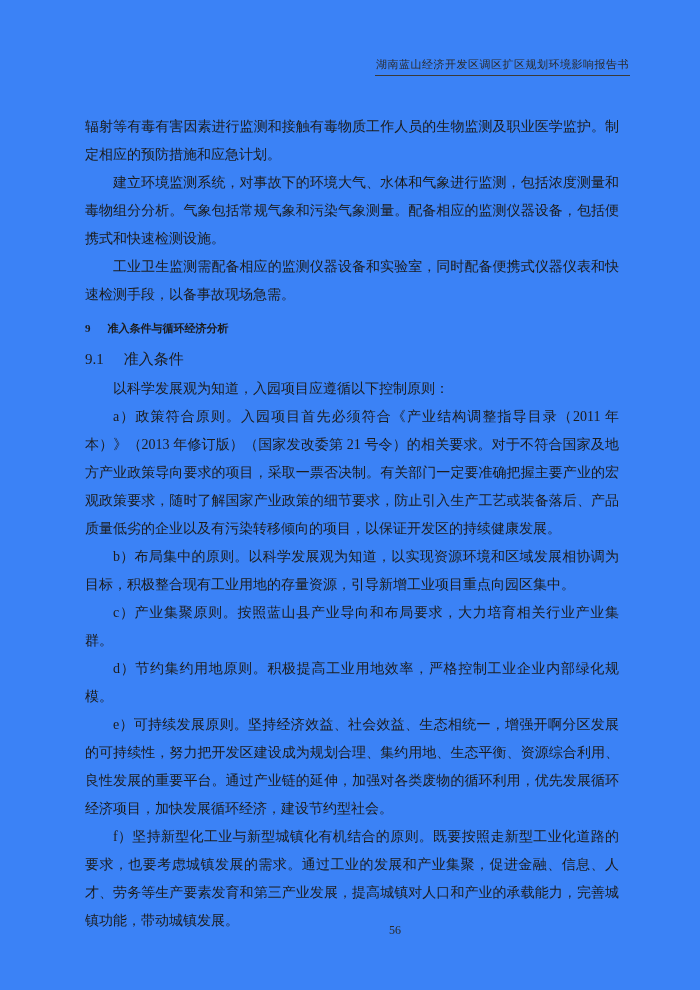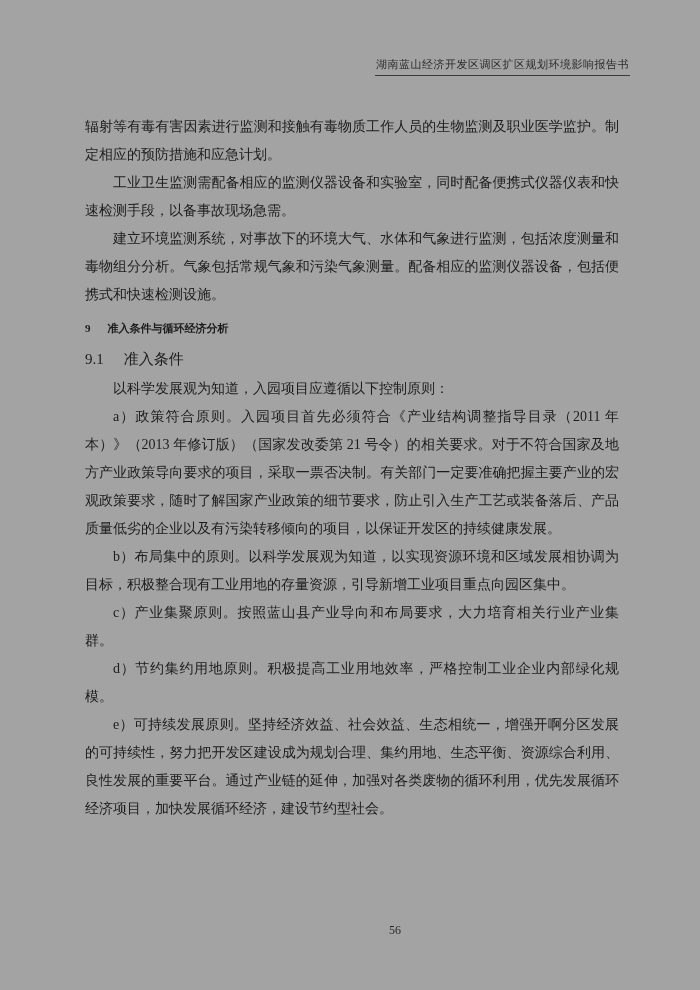--- a/index.html
+++ b/index.html
@@ -5,21 +5,21 @@
   html, body {
     margin: 0;
     padding: 0;
     background: #e8e8e8;
   }
   .page {
     position: relative;
     width: 700px;
     height: 990px;
     margin: 0 auto;
-    background: #a3a3a3;
+    background: #3b82f6;
     font-family: "Liberation Serif", "DejaVu Serif", serif;
     color: #1c1c1c;
     overflow: hidden;
     box-sizing: border-box;
   }
   .page-header {
     position: absolute;
     top: 57px;
     left: 0;
     right: 70px;
@@ -90,23 +90,23 @@
 <div class="page">
 
   <div class="page-header">
     <span class="header-text">湖南蓝山经济开发区调区扩区规划环境影响报告书</span>
   </div>
 
   <div class="content">
 
     <p class="para continuation">辐射等有毒有害因素进行监测和接触有毒物质工作人员的生物监测及职业医学监护。制定相应的预防措施和应急计划。</p>
 
+    <p class="para">建立环境监测系统，对事故下的环境大气、水体和气象进行监测，包括浓度测量和毒物组分分析。气象包括常规气象和污染气象测量。配备相应的监测仪器设备，包括便携式和快速检测设施。</p>
+
     <p class="para">工业卫生监测需配备相应的监测仪器设备和实验室，同时配备便携式仪器仪表和快速检测手段，以备事故现场急需。</p>
-
-    <p class="para">建立环境监测系统，对事故下的环境大气、水体和气象进行监测，包括浓度测量和毒物组分分析。气象包括常规气象和污染气象测量。配备相应的监测仪器设备，包括便携式和快速检测设施。</p>
 
 
     <h1 class="section-heading">
       <span class="heading-number">9</span><span>准入条件与循环经济分析</span>
     </h1>
 
     <h2 class="subsection-heading">
       <span class="heading-number">9.1</span><span>准入条件</span>
     </h2>
 
@@ -115,20 +115,21 @@
     <p class="para">a）政策符合原则。入园项目首先必须符合《产业结构调整指导目录（2011 年本）》（2013 年修订版）（国家发改委第 21 号令）的相关要求。对于不符合国家及地方产业政策导向要求的项目，采取一票否决制。有关部门一定要准确把握主要产业的宏观政策要求，随时了解国家产业政策的细节要求，防止引入生产工艺或装备落后、产品质量低劣的企业以及有污染转移倾向的项目，以保证开发区的持续健康发展。</p>
 
     <p class="para">b）布局集中的原则。以科学发展观为知道，以实现资源环境和区域发展相协调为目标，积极整合现有工业用地的存量资源，引导新增工业项目重点向园区集中。</p>
 
     <p class="para">c）产业集聚原则。按照蓝山县产业导向和布局要求，大力培育相关行业产业集群。</p>
 
     <p class="para">d）节约集约用地原则。积极提高工业用地效率，严格控制工业企业内部绿化规模。</p>
 
     <p class="para">e）可持续发展原则。坚持经济效益、社会效益、生态相统一，增强开啊分区发展的可持续性，努力把开发区建设成为规划合理、集约用地、生态平衡、资源综合利用、良性发展的重要平台。通过产业链的延伸，加强对各类废物的循环利用，优先发展循环经济项目，加快发展循环经济，建设节约型社会。</p>
 
+    <p class="para">f）坚持新型化工业与新型城镇化有机结合的原则。既要按照走新型工业化道路的要求，也要考虑城镇发展的需求。通过工业的发展和产业集聚，促进金融、信息、人才、劳务等生产要素发育和第三产业发展，提高城镇对人口和产业的承载能力，完善城镇功能，带动城镇发展。</p>
 
   </div>
 
   <div class="page-footer">
     <span>56</span>
   </div>
 
 </div>
 
 </body></html>

